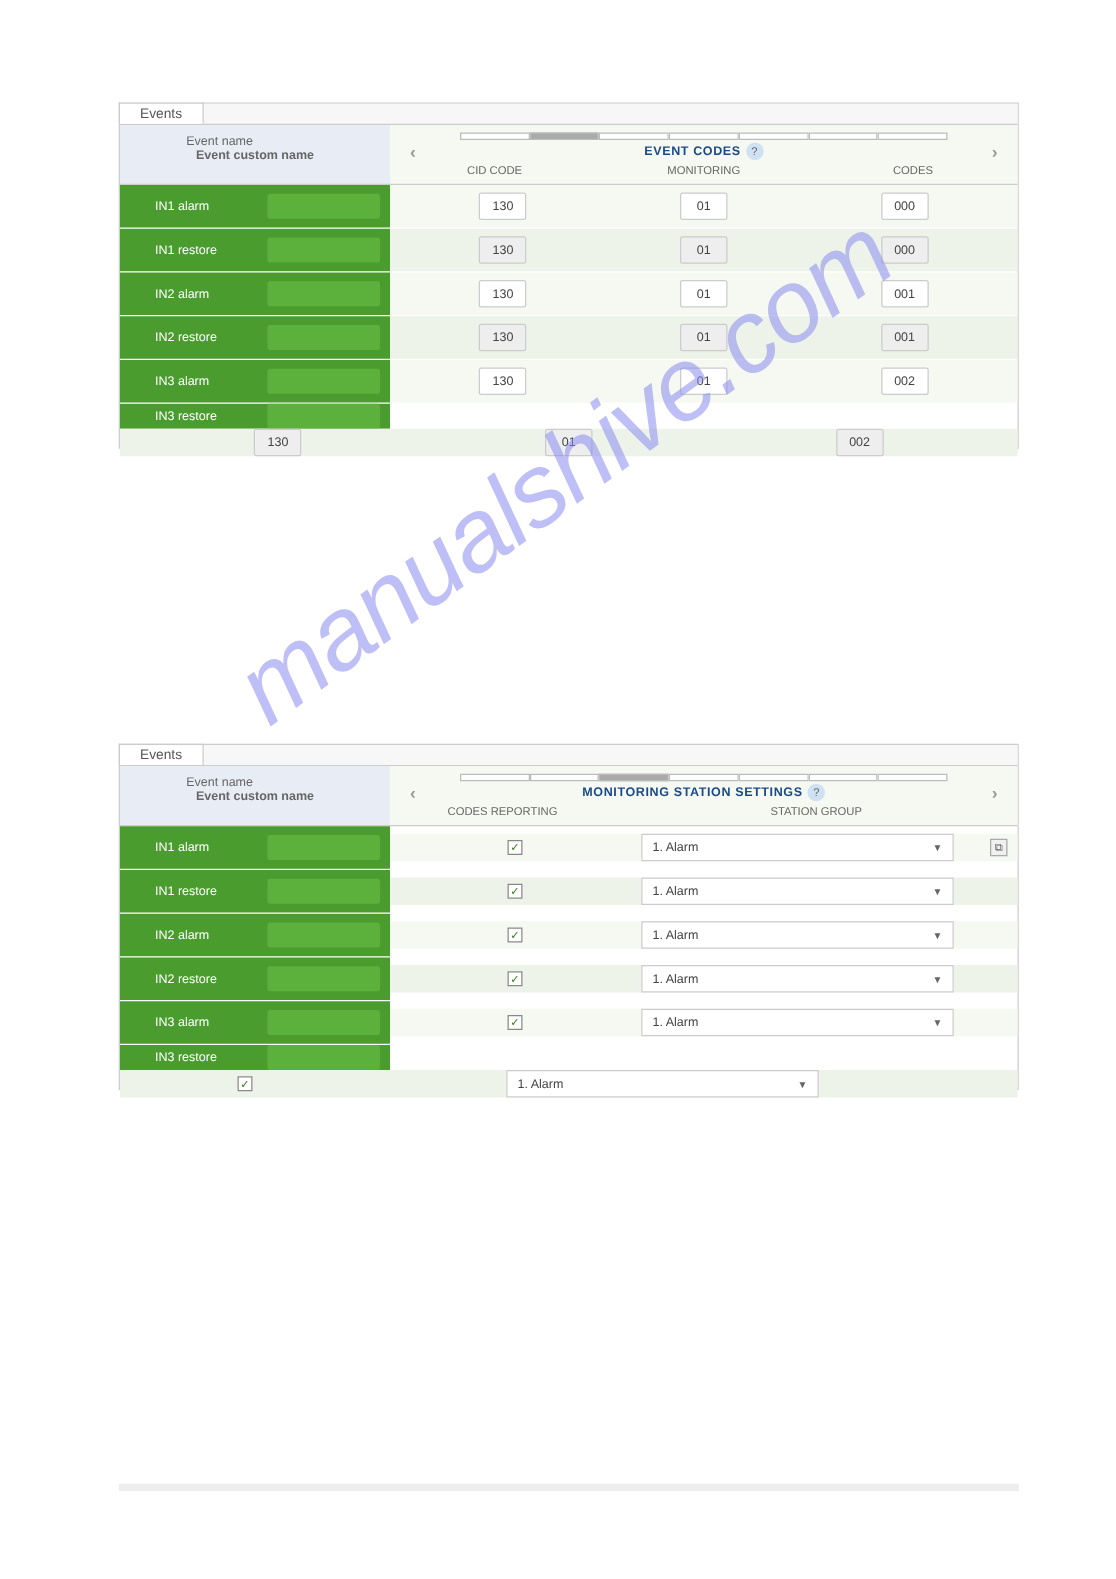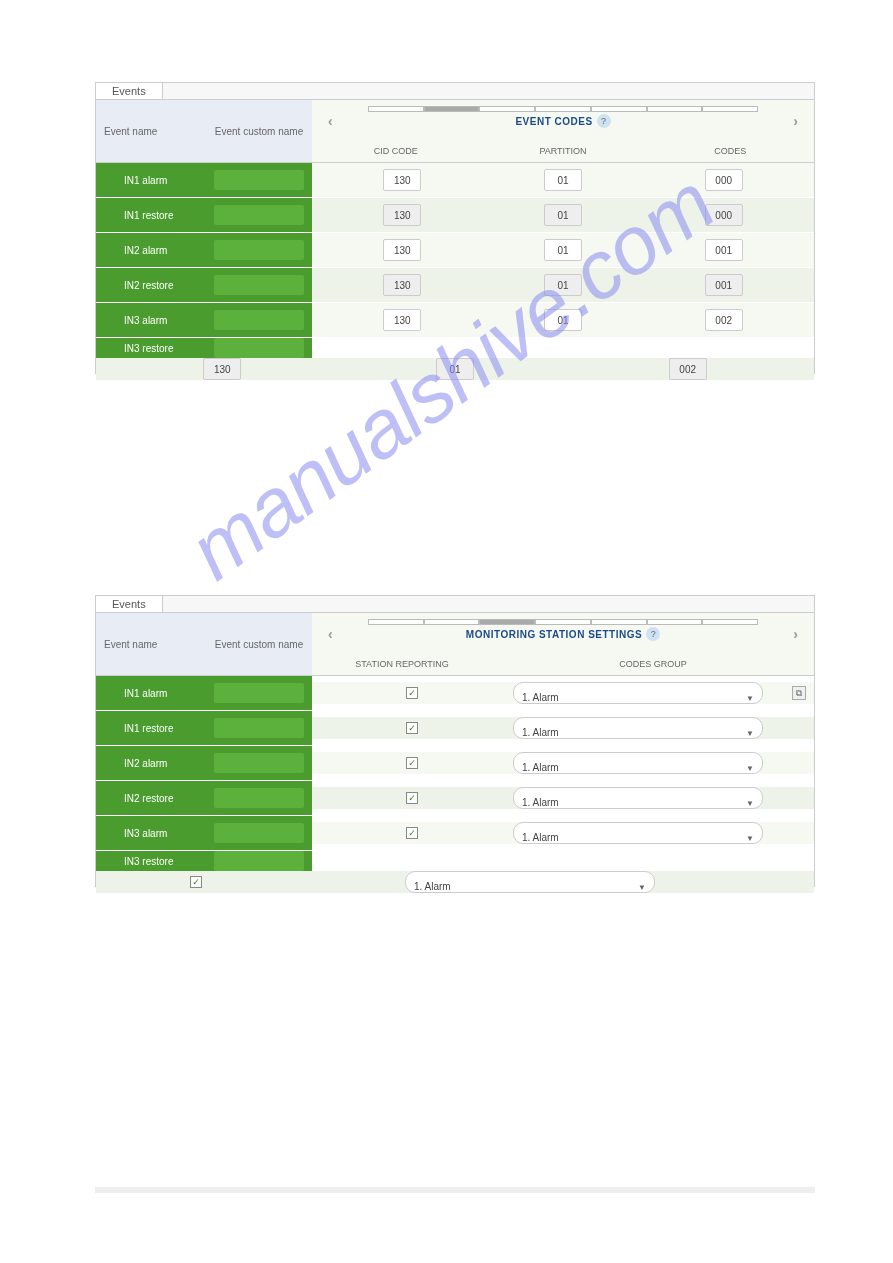--- a/index.html
+++ b/index.html
@@ -43,23 +43,24 @@
   }
   .left-head {
     width: 216px;
     background: #e8edf5;
     display: flex;
     align-items: center;
     padding: 8px 8px;
     font-size: 10px;
     color: #666;
     border-bottom: 1px solid #ccc;
+    flex-direction: column;
   }
   .left-head .col1 { width: 110px; }
-  .left-head .col2 { flex: 1; text-align: center; }
+  .left-head .col2 { flex: 1; text-align: center; font-weight: bold; }
 
   .right-head {
     flex: 1;
     background: #f5f9f2;
     border-bottom: 1px solid #ccc;
     position: relative;
     padding: 2px 0 4px 0;
   }
   .step-bar {
     display: flex;
@@ -107,21 +108,21 @@
     color: #666;
     font-size: 9px;
     margin-left: 4px;
   }
 
   .sub-head {
     display: flex;
     font-size: 9px;
     color: #666;
     padding: 2px 0;
-    margin-top: 16px;
+    margin-top: 1px;
   }
   .sub-head.codes .c1 { flex: 1; text-align: center; }
   .sub-head.codes .c2 { flex: 1; text-align: center; }
   .sub-head.codes .c3 { flex: 1; text-align: center; }
 
   .sub-head.mon .m1 { width: 180px; text-align: center; }
   .sub-head.mon .m2 { flex: 1; text-align: center; }
 
   .data-row {
     display: flex;
@@ -192,23 +193,23 @@
     flex: 1;
     display: flex;
     justify-content: center;
     padding-right: 30px;
   }
   .select-box {
     width: 250px;
     height: 22px;
     border: 1px solid #ccc;
     background: #fff;
-    border-radius: 10px;
-    display: flex;
-    align-items: flex-end;
+    border-radius: 0;
+    display: flex;
+    align-items: center;
     justify-content: space-between;
     padding: 0 8px;
     font-size: 10px;
     color: #444;
   }
   .caret { font-size: 8px; color: #666; }
   .copy-icon {
     position: absolute;
     right: 8px;
     width: 14px;
@@ -271,21 +272,21 @@
         <div class="step"></div>
       </div>
       <div class="title-row">
         <span class="arrow left">‹</span>
         <span class="panel-title">EVENT CODES</span>
         <span class="help-badge">?</span>
         <span class="arrow right">›</span>
       </div>
       <div class="sub-head codes">
         <span class="c1">CID CODE</span>
-        <span class="c2">PARTITION</span>
+        <span class="c2">MONITORING</span>
         <span class="c3">CODES</span>
       </div>
     </div>
   </div>
   <div id="panel1-rows">
       <div class="data-row">
         <div class="row-left">
           <span class="ev-name">IN1 alarm</span>
           <div class="custom-box"></div>
         </div>
@@ -408,22 +409,22 @@
         <div class="step"></div>
         <div class="step"></div>
       </div>
       <div class="title-row">
         <span class="arrow left">‹</span>
         <span class="panel-title">MONITORING STATION SETTINGS</span>
         <span class="help-badge">?</span>
         <span class="arrow right">›</span>
       </div>
       <div class="sub-head mon">
-        <span class="m1">STATION REPORTING</span>
-        <span class="m2">CODES GROUP</span>
+        <span class="m1">CODES REPORTING</span>
+        <span class="m2">STATION GROUP</span>
       </div>
     </div>
   </div>
   <div id="panel2-rows">
       <div class="data-row">
         <div class="row-left">
           <span class="ev-name">IN1 alarm</span>
           <div class="custom-box"></div>
         </div>
         <div class="row-right-wrap">

